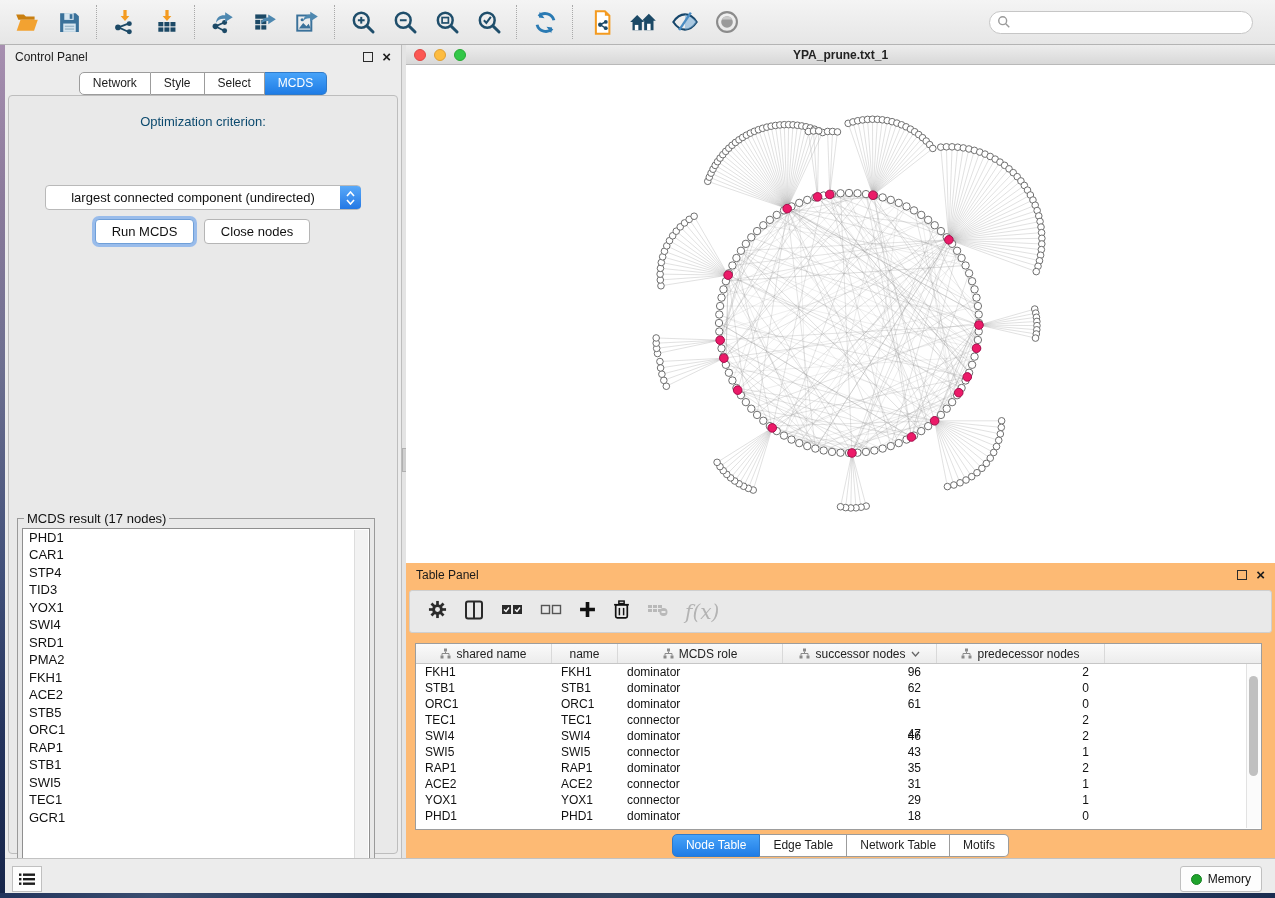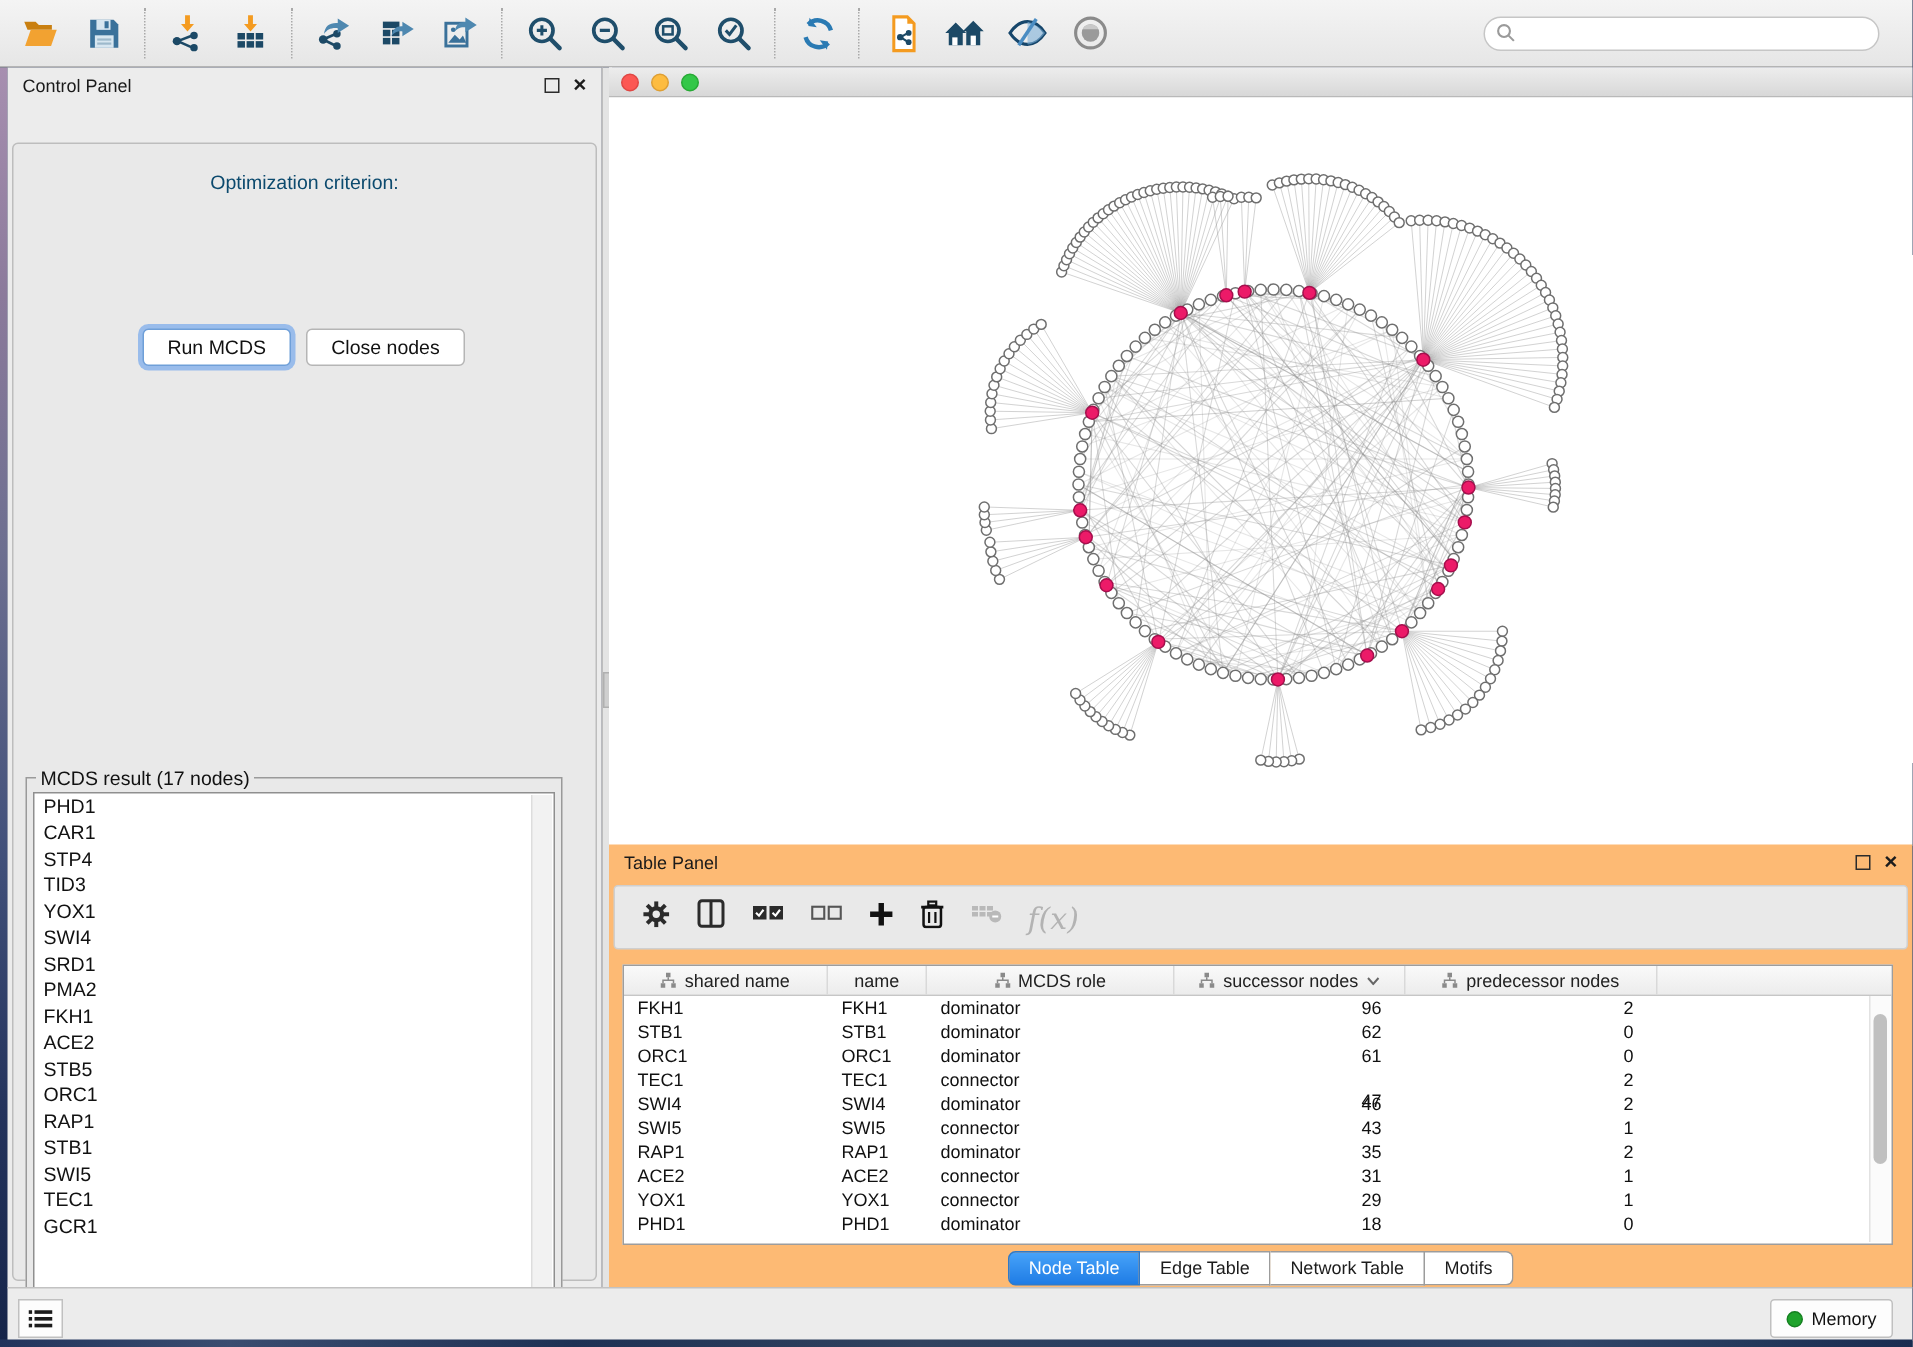--- a/index.html
+++ b/index.html
@@ -269,22 +269,39 @@
   </div>
 
   <div class="ctrl-panel">
     <div class="panel-titlebar">
       <span class="panel-title">Control Panel</span>
       <span class="pt-icons">
         <span class="float-ic"></span>
         <span class="close-ic">×</span>
       </span>
     </div>
+    <div class="seg-tabs" style="position:relative;z-index:2;margin-top:4px;">
+        <div class="seg-tab">Network</div>
+        <div class="seg-tab">Style</div>
+        <div class="seg-tab">Select</div>
+        <div class="seg-tab sel">MCDS</div>
+      </div>
     <div class="ctrl-content">
       <div class="opt-label">Optimization criterion:</div>
+      <div class="mac-select">
+        <span class="val">largest connected component (undirected)</span>
+        <span class="stepper">
+          <svg width="9" height="6" viewBox="0 0 9 6">
+              <path d="M1 5L4.5 1 8 5" fill="none" stroke="#fff" stroke-width="1.6"></path>
+            </svg>
+          <svg width="9" height="6" viewBox="0 0 9 6">
+              <path d="M1 1l3.5 4L8 1" fill="none" stroke="#fff" stroke-width="1.6"></path>
+            </svg>
+        </span>
+      </div>
       <div class="mac-btn focus" style="left:86px;top:123px;width:97px;">Run MCDS</div>
       <div class="mac-btn" style="left:195px;top:123px;width:104px;">Close nodes</div>
       <fieldset class="mcds-group">
         <legend>MCDS result (17 nodes)</legend>
         <div class="mcds-list">
           <div class="mcds-scroll"></div>
         <div class="mcds-item">PHD1</div>
             <div class="mcds-item">CAR1</div>
             <div class="mcds-item">STP4</div>
             <div class="mcds-item">TID3</div>
@@ -305,20 +322,21 @@
       </fieldset>
     </div>
   </div>
 
   <div class="vdivider">
       <div class="grip"></div>
     </div>
 
   <div class="net-window">
     <div class="net-titlebar">
+      <span class="net-title">YPA_prune.txt_1</span>
       <span class="traffic">
         <span class="light red"></span>
         <span class="light yellow"></span>
         <span class="light green"></span>
       </span>
     </div>
     <div class="net-canvas">
       <svg id="net-svg" width="869" height="499" viewBox="0 0 869 499">
           <g stroke="#8f8f8f" fill="none">
             <line x1="381.1688528208642" y1="143.64568552733988" x2="334.90895040066914" y2="185.7758697074517" stroke-opacity="0.35" stroke-width="0.7"></line>

